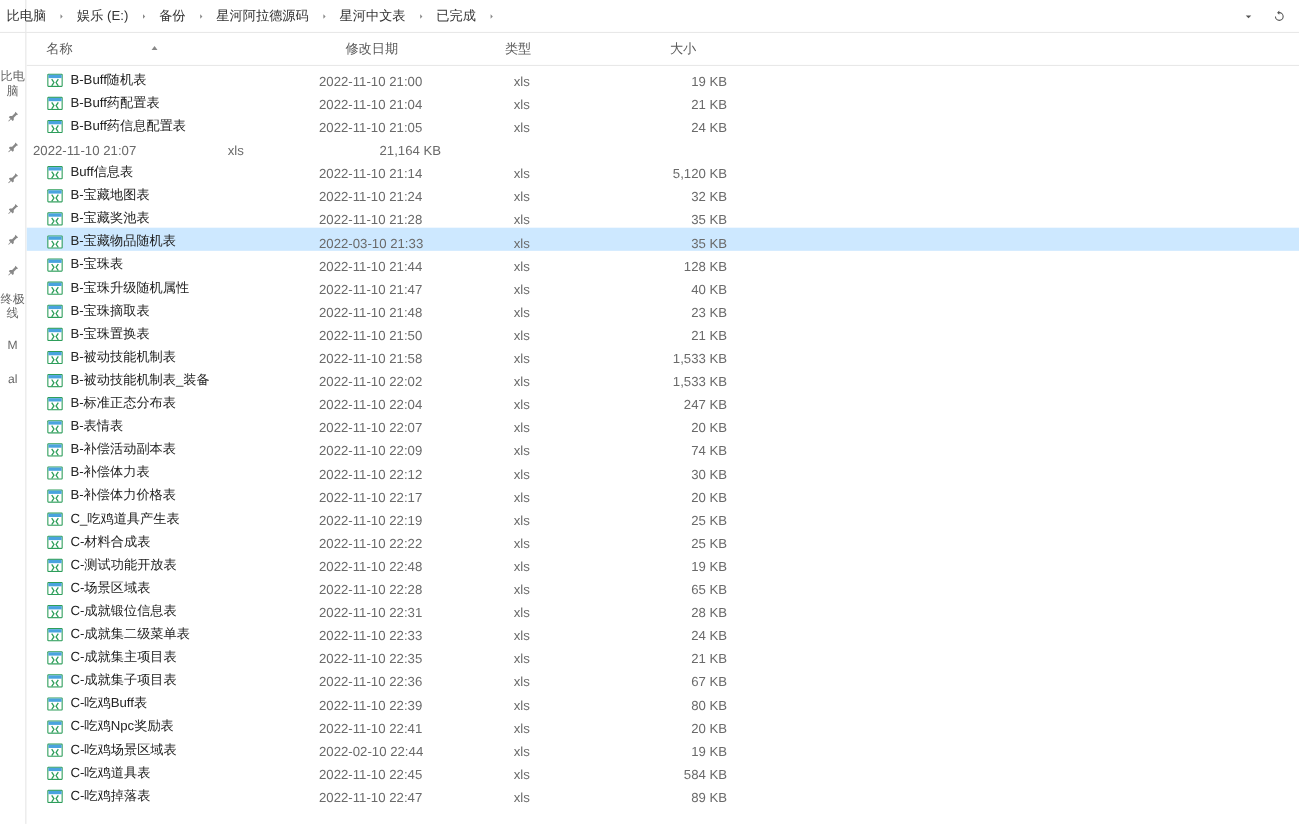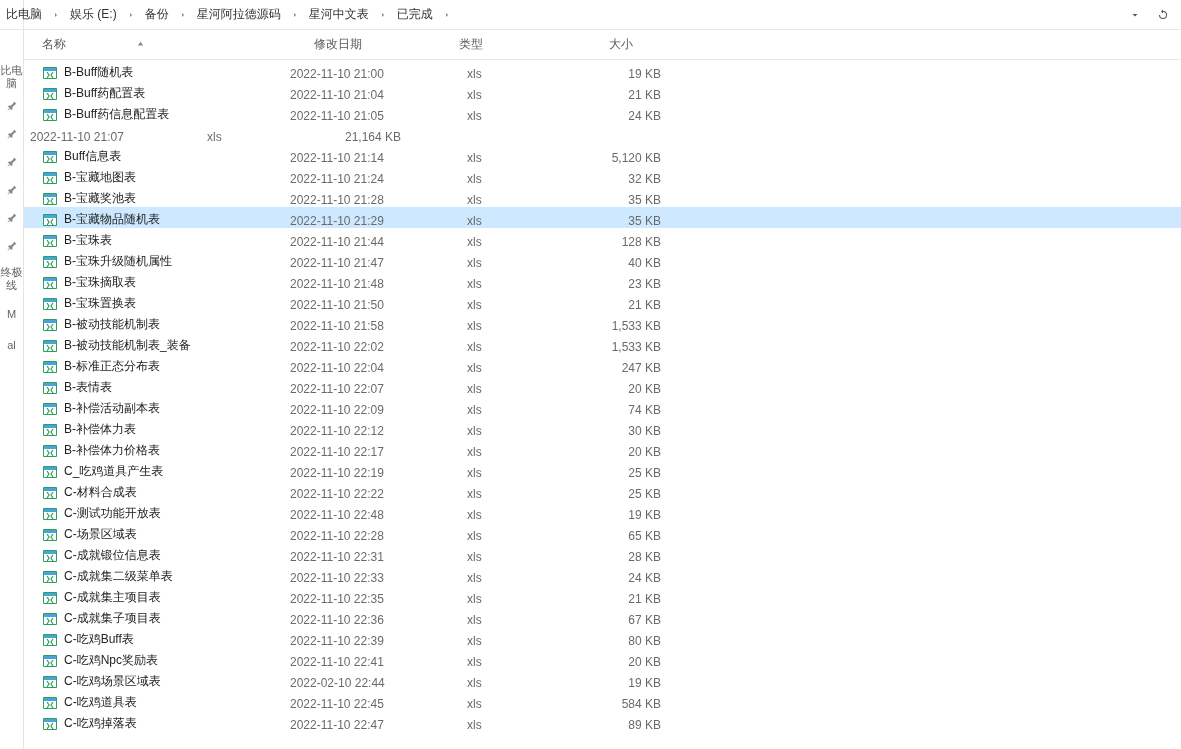--- a/index.html
+++ b/index.html
@@ -364,21 +364,21 @@
           <span class="file-icon">
             <svg viewBox="0 0 16 16">
               <rect x="1" y="2" width="14" height="12" rx="1" fill="#2e9e5b"></rect>
               <rect x="2" y="3" width="12" height="10" fill="#fff"></rect>
               <rect x="2" y="3" width="12" height="3" fill="#4aa3df"></rect>
               <path d="M5 7l2 3-2 3M11 7l-2 3 2 3" stroke="#2e9e5b" stroke-width="1.2" fill="none"></path>
             </svg>
           </span>
           <span>B-宝藏物品随机表</span>
         </div>
-        <div class="cell c-date">2022-11-10 21:29</div>
+        <div class="cell c-date">2022-03-10 21:33</div>
         <div class="cell c-type">xls</div>
         <div class="cell c-size">35 KB</div>
       </div>
       <div class="row">
         <div class="cell c-name">
           <span class="file-icon">
             <svg viewBox="0 0 16 16">
               <rect x="1" y="2" width="14" height="12" rx="1" fill="#2e9e5b"></rect>
               <rect x="2" y="3" width="12" height="10" fill="#fff"></rect>
               <rect x="2" y="3" width="12" height="3" fill="#4aa3df"></rect>

